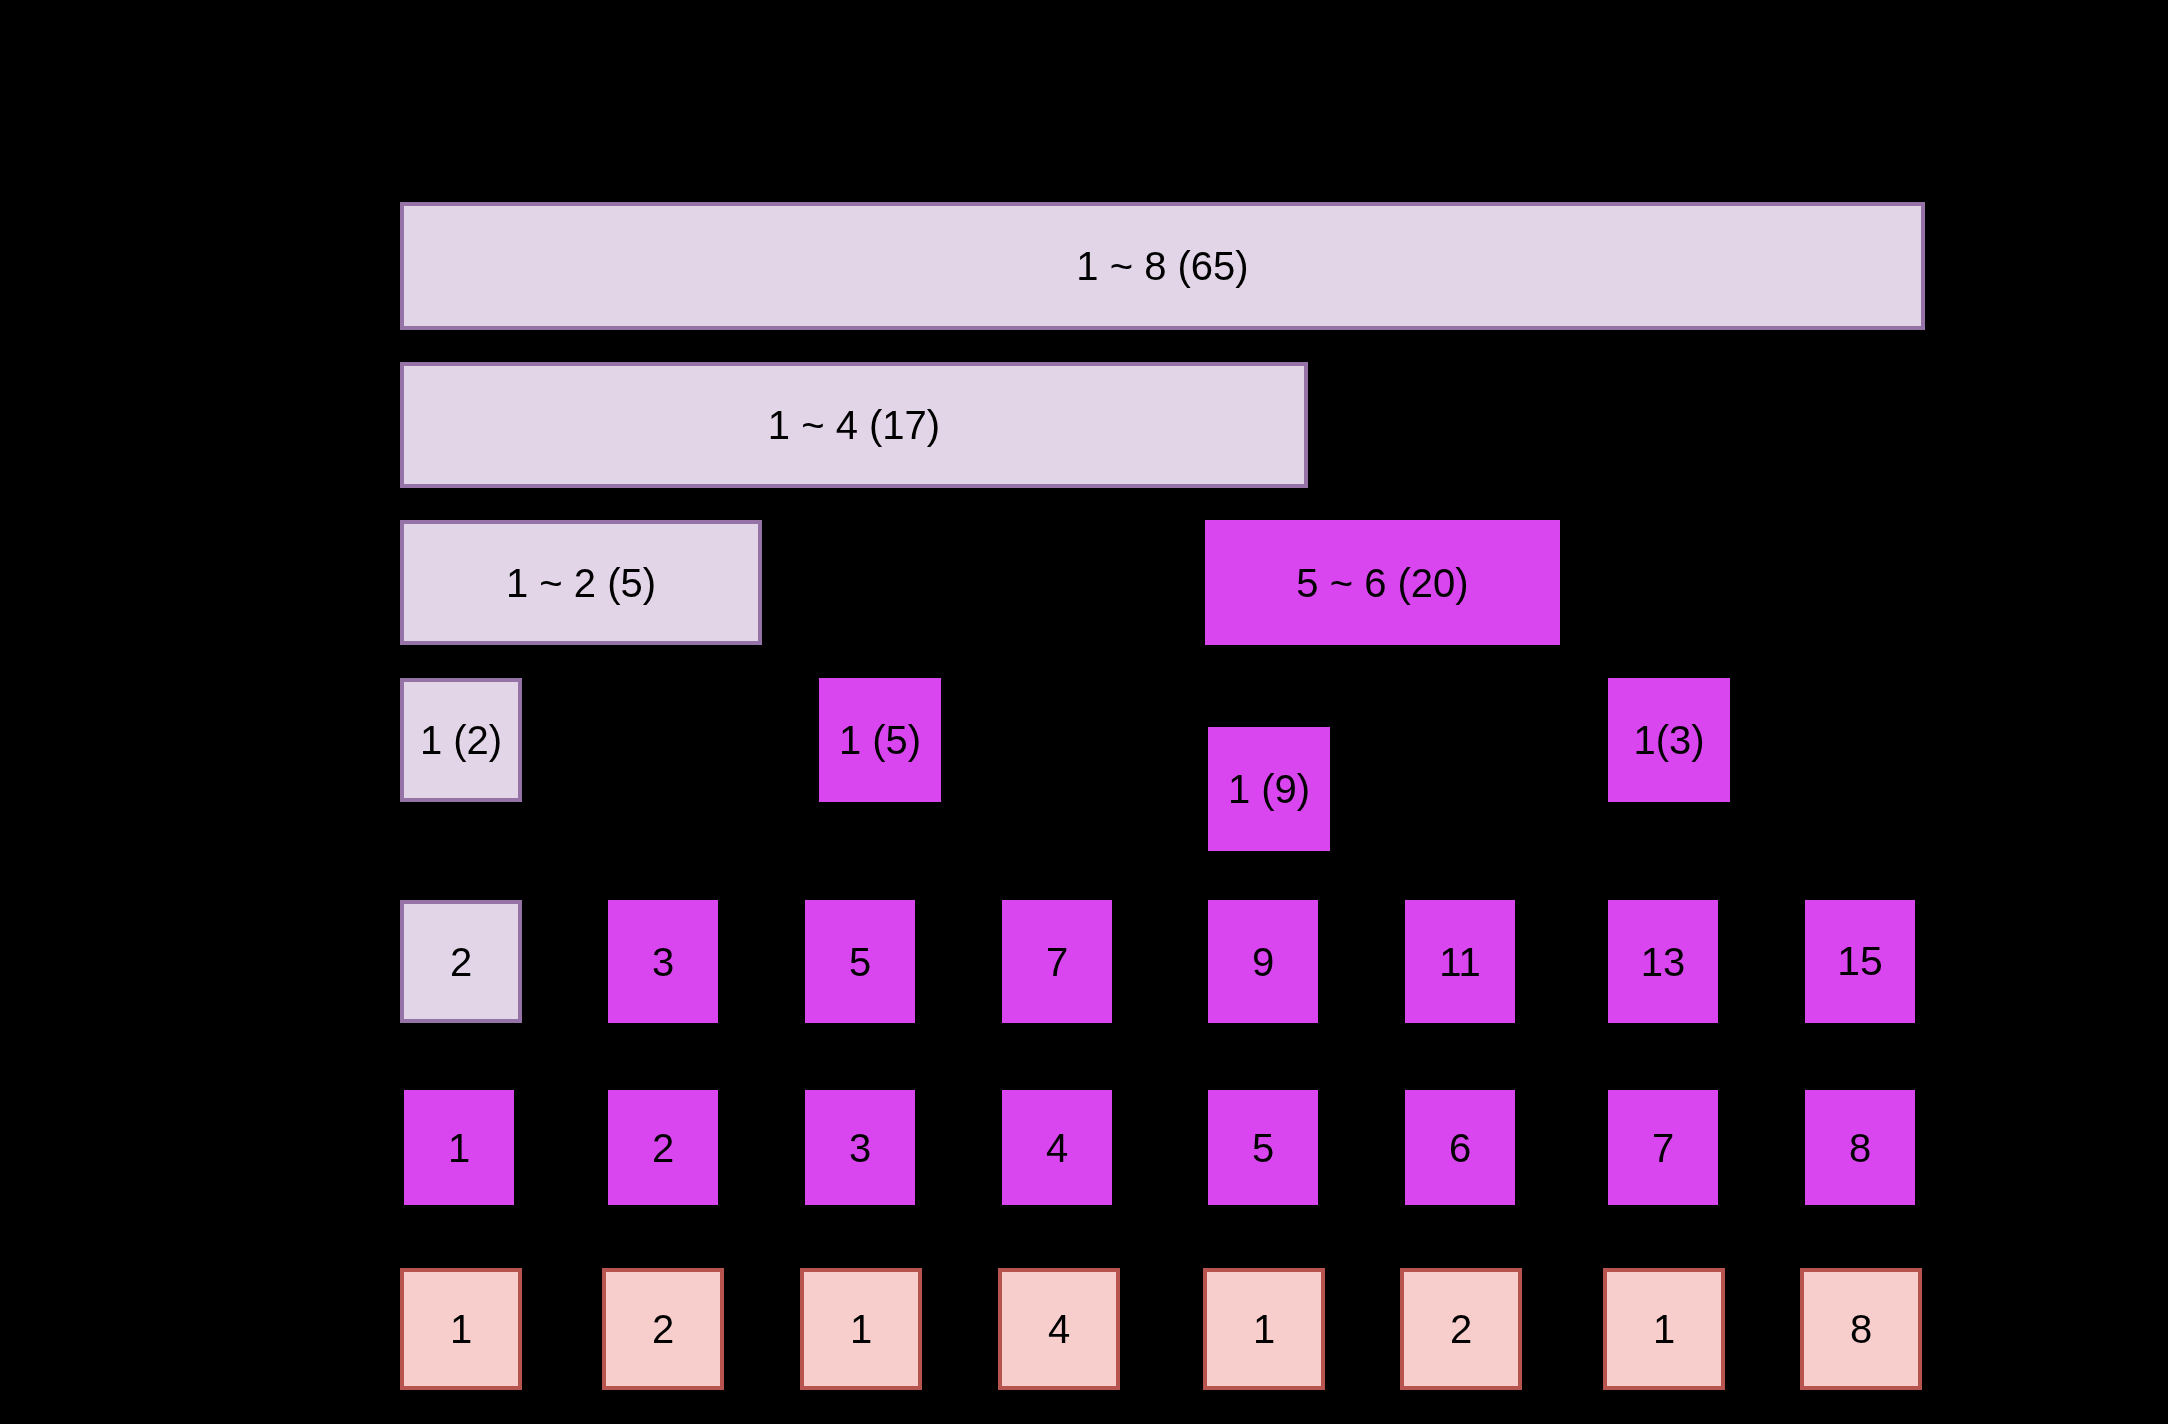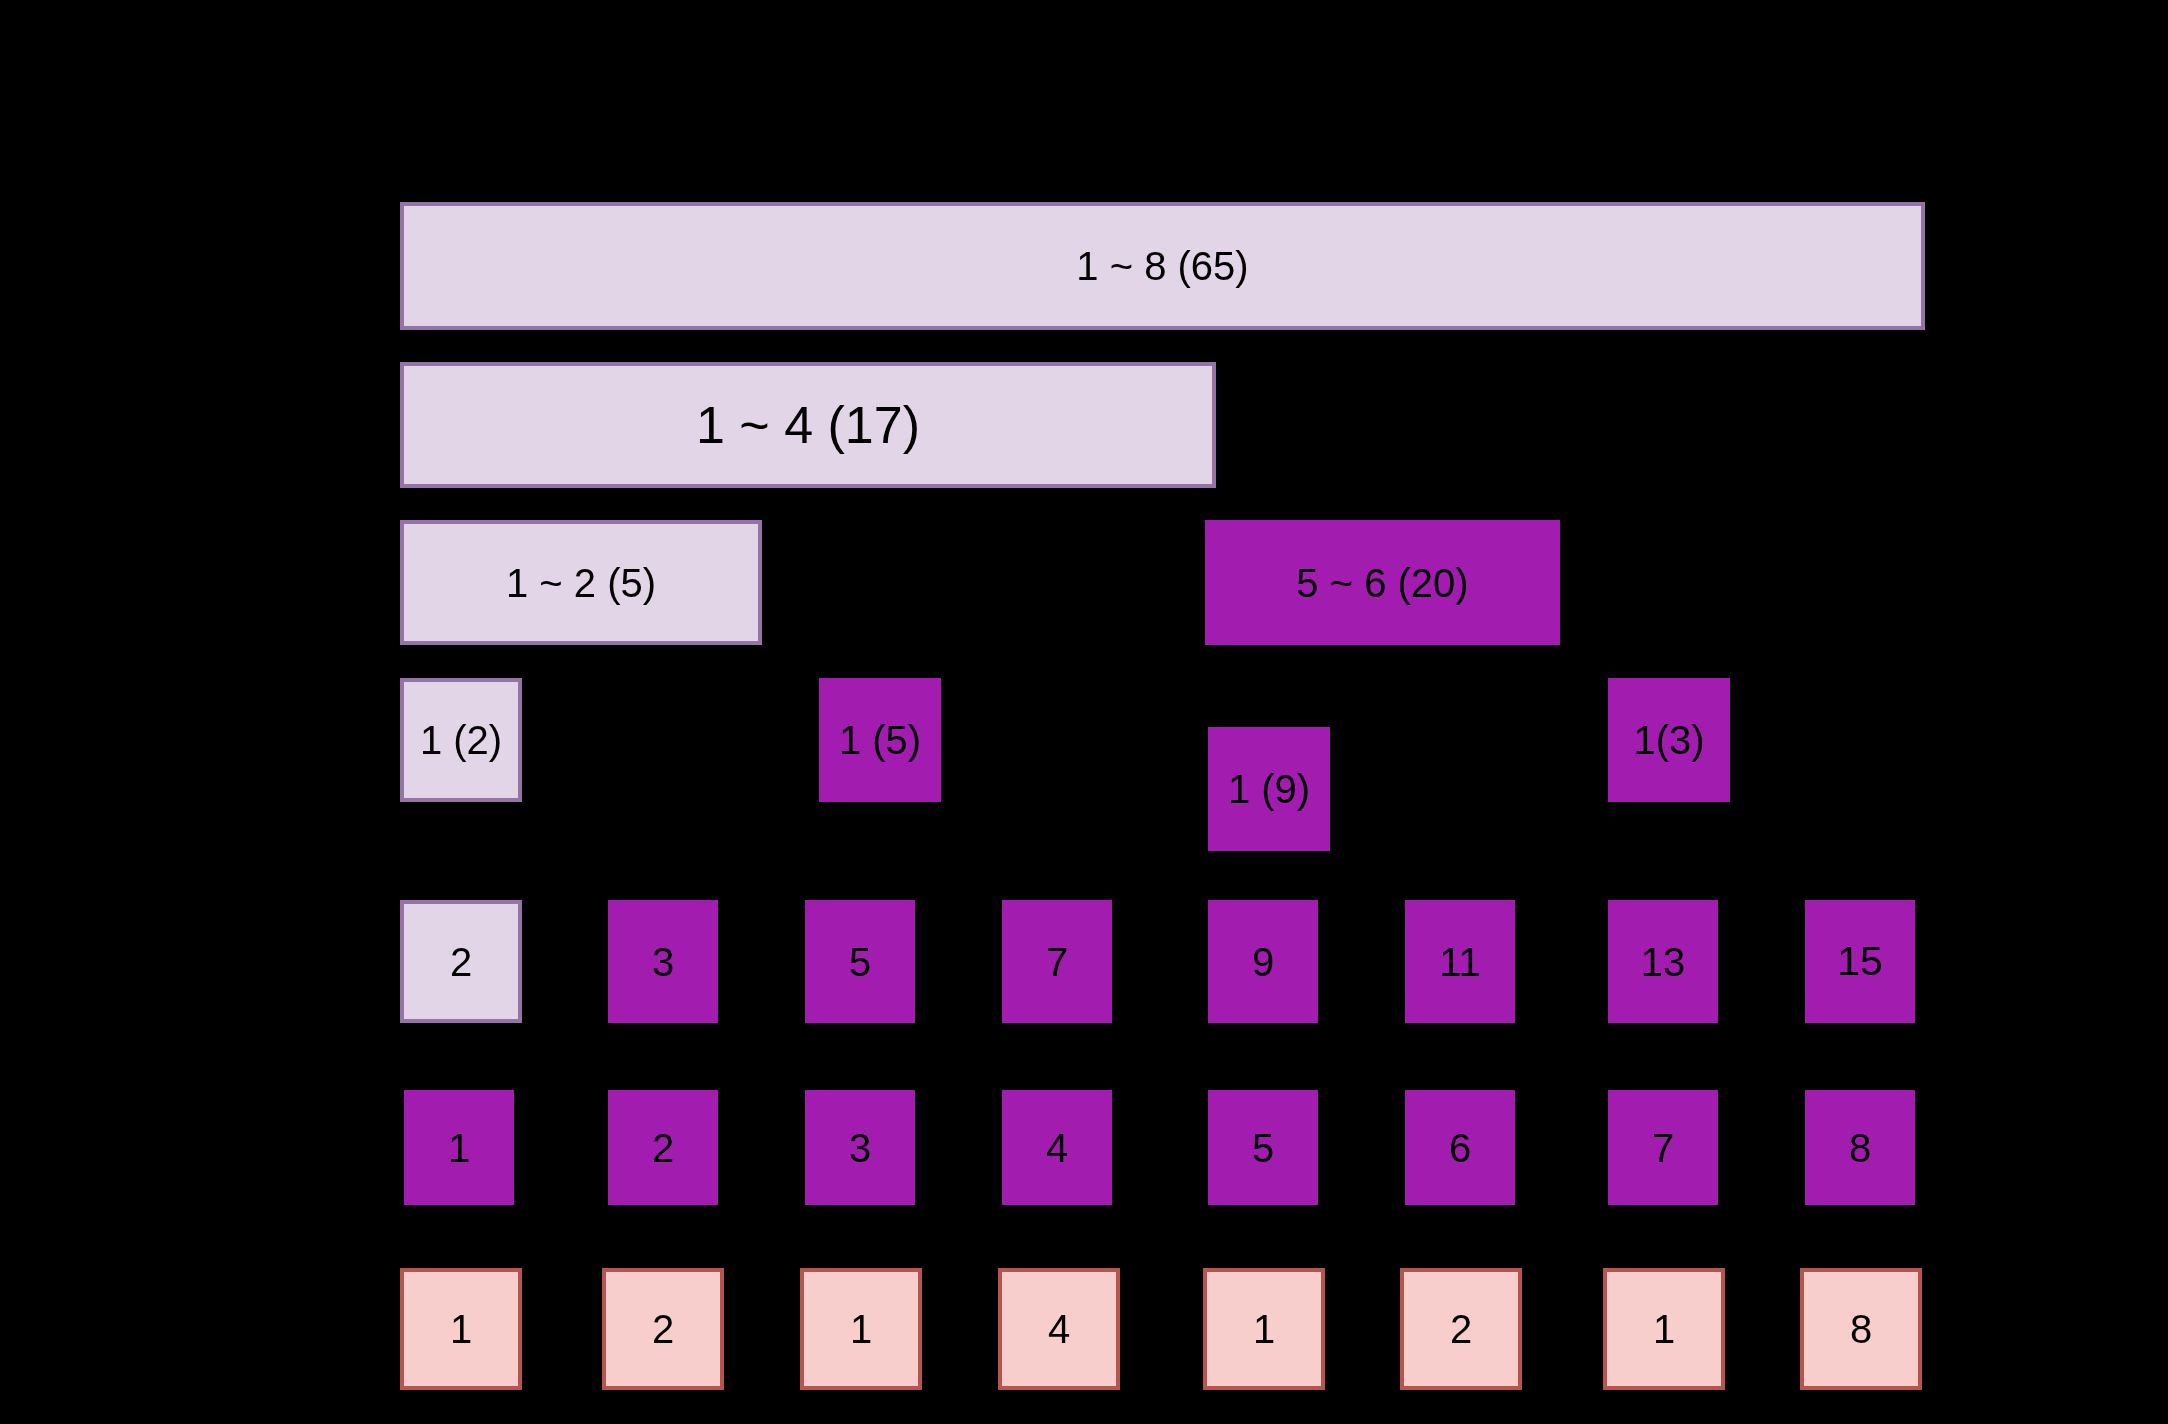--- a/index.html
+++ b/index.html
@@ -25,39 +25,39 @@
     color: #000000;
     line-height: 1;
     white-space: nowrap;
   }
   
   .v-purple {
     background: #e1d5e7;
     border: 4px solid #9673a6;
   }
   .v-white {
-    background: #a21caf;
+    background: #d946ef;
     border: 0 solid transparent;
   }
   .v-pink {
     background: #f8cecc;
     border: 4px solid #b85450;
   }
 </style>
 </head>
 <body>
 
 <div id="canvas" style="background: rgb(0, 0, 0);">
     <div style="position: absolute; left: 0px; top: 0px; width: 100%; height: 0px;">
       <div class="node v-purple" style="left: 400px; top: 202px; width: 1525px; height: 128px; font-size: 40px; color: rgb(0, 0, 0);">
         <span>1 ~ 8 (65)</span>
       </div>
     </div>
     <div style="position: absolute; left: 0px; top: 0px; width: 100%; height: 0px;">
-      <div class="node v-purple" style="left: 400px; top: 362px; width: 816px; height: 126px; font-size: 52px; color: rgb(0, 0, 0);">
+      <div class="node v-purple" style="left: 400px; top: 362px; width: 908px; height: 126px; font-size: 40px; color: rgb(0, 0, 0);">
         <span>1 ~ 4 (17)</span>
       </div>
     </div>
     <div style="position: absolute; left: 0px; top: 0px; width: 100%; height: 0px;">
       <div class="node v-purple" style="left: 400px; top: 520px; width: 362px; height: 125px; font-size: 40px; color: rgb(0, 0, 0);">
         <span>1 ~ 2 (5)</span>
       </div>
       <div class="node v-white" style="left: 1205px; top: 520px; width: 355px; height: 125px; font-size: 40px; color: rgb(0, 0, 0);">
         <span>5 ~ 6 (20)</span>
       </div>

